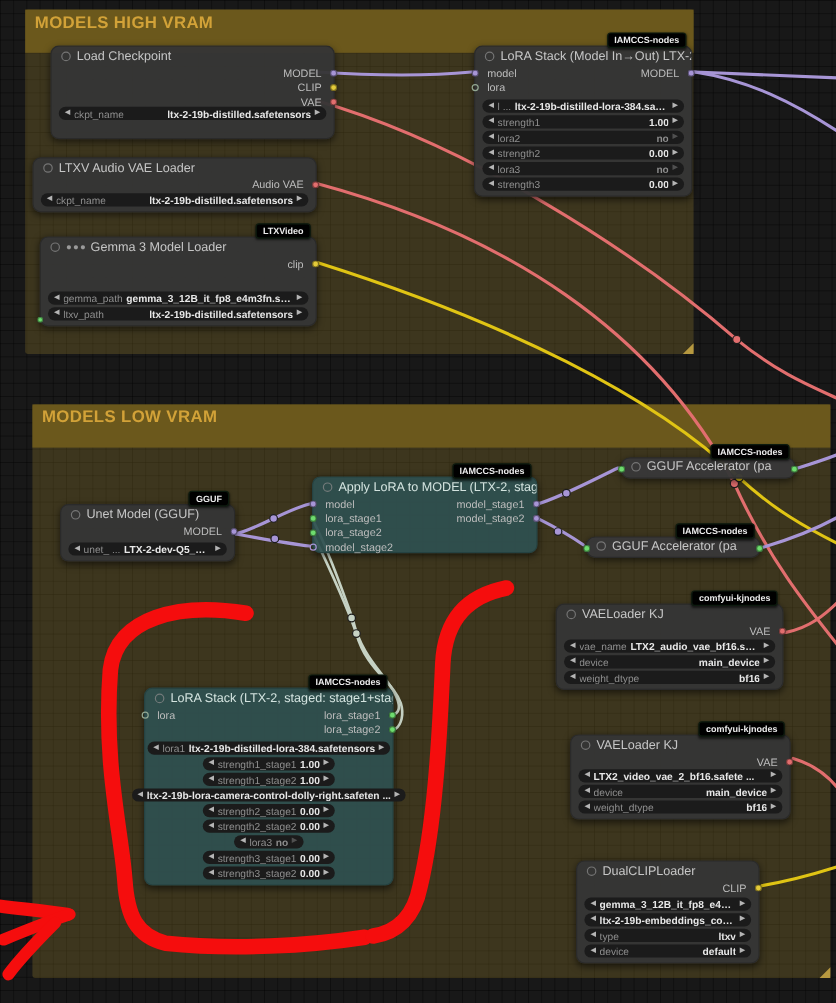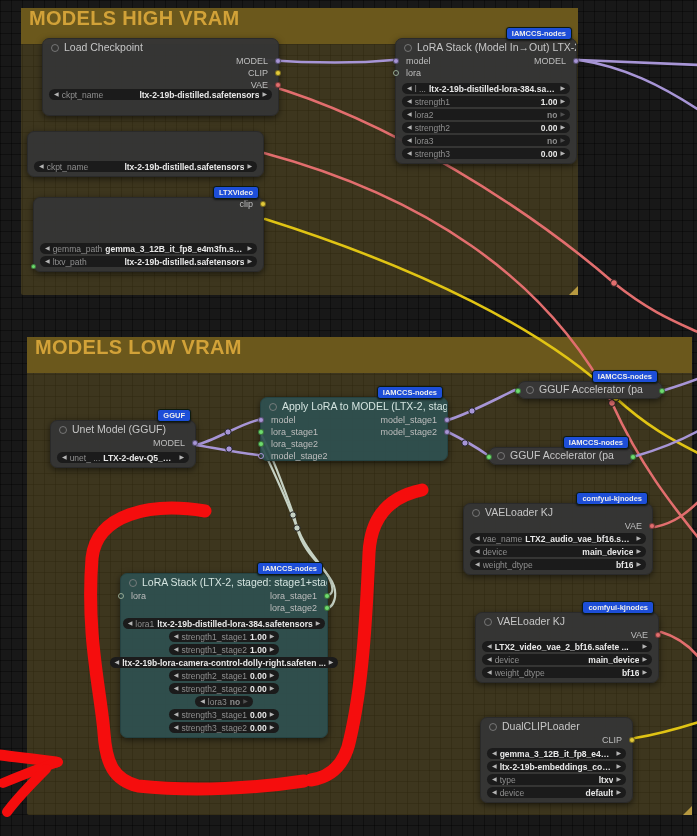--- a/index.html
+++ b/index.html
@@ -4,21 +4,21 @@
 <style>
   html,body{margin:0;padding:0;background:#0e0e0e;}
   body{width:697px;height:836px;position:relative;overflow:hidden;
        font-family:"Liberation Sans",sans-serif;-webkit-font-smoothing:antialiased;}
   #canvas{position:absolute;inset:0;background-color:#181818;
     background-image:linear-gradient(rgba(0,0,0,.38) 1px,transparent 1px),
                      linear-gradient(90deg,rgba(0,0,0,.38) 1px,transparent 1px);
     background-size:11px 11px;}
   .group{position:absolute;border-radius:2px;background:rgba(197,162,54,.22);z-index:1;}
   .group-header{height:36px;line-height:20px;background:#6b581c;color:#d2a238;
-    font-size:20px;font-weight:bold;padding:0 8px;white-space:nowrap;overflow:hidden;
+    font-size:14px;font-weight:bold;padding:0 8px;white-space:nowrap;overflow:hidden;
     letter-spacing:.3px;}
   .group::after{content:"";position:absolute;right:0;bottom:0;width:0;height:0;
     border-left:9px solid transparent;border-bottom:9px solid rgba(205,170,70,.85);}
   svg.layer{position:absolute;left:0;top:0;z-index:2;pointer-events:none;}
   svg.marker{z-index:6;}
   .lk{fill:none;stroke-width:2.6px;stroke-linecap:round;}
   .lk.model{stroke:#a795d6;}
   .lk.vae{stroke:#e26e6e;}
   .lk.clip{stroke:#e0c414;}
   .lk.pale{stroke:#c6d2c4;stroke-width:2.2px;}
@@ -30,21 +30,21 @@
     box-shadow:0 2px 6px rgba(0,0,0,.55);border:1px solid #2a2a2a;box-sizing:border-box;}
   .node.teal{background:rgba(46,80,80,.93);border-color:#254242;}
   .node.collapsed{height:18px;background:rgba(56,56,56,.97);border-radius:8px;}
   .node-title{height:16px;line-height:16px;padding:0 8px;font-size:10.5px;color:#c6c6c6;
     white-space:nowrap;overflow:hidden;}
   .node.teal .node-title{color:#d3e3df;}
   .node.collapsed .node-title{height:16px;line-height:15px;}
   .node-dot{display:inline-block;width:6px;height:6px;border-radius:50%;
     border:1.5px solid #8a8a8a;opacity:.75;margin-right:5px;vertical-align:-1px;}
   .title-prefix{color:#9a9a9a;letter-spacing:1px;font-size:8px;vertical-align:1px;margin-right:3px;}
-  .badge{position:absolute;right:4px;top:-12px;background:#1d4ed8;border:1px solid #0c1a0e;
+  .badge{position:absolute;right:4px;top:-12px;background:#000000;border:1px solid #0c1a0e;
     color:#ececec;font-size:7.5px;font-weight:bold;padding:1px 5px;border-radius:3px;
     white-space:nowrap;box-shadow:0 1px 2px rgba(0,0,0,.6);z-index:4;}
   .port-row{position:relative;height:12px;font-size:9px;color:#bdbdbd;}
   .pin{position:absolute;left:0;top:0;height:12px;line-height:12px;padding-left:10px;}
   .pout{position:absolute;right:0;top:0;height:12px;line-height:12px;padding-right:10px;}
   .pdot{position:absolute;top:3px;width:6px;height:6px;border-radius:50%;
     box-sizing:border-box;border:1px solid rgba(0,0,0,.45);}
   .pin .pdot{left:-3px;} .pout .pdot{right:-3px;}
   .pdot.model{background:#a795d6;} .pdot.clip{background:#e3ca3a;}
   .pdot.vae{background:#e26e6e;} .pdot.lora{background:#6edc6e;}
@@ -121,31 +121,36 @@
       <div class="widgets" style="bottom: 15px;">
         <div class="widget">
           <span class="warr l">◀</span>
           <span class="wlabel">ckpt_name</span>
           <span class="wvalue">ltx-2-19b-distilled.safetensors</span>
           <span class="warr r">▶</span>
         </div>
       </div>
     </div>
     <div class="node " style="left: 27px; top: 131px; width: 237px; height: 46px;">
+      <div class="node-title"><span class="node-dot"></span><span>LTXV Audio VAE Loader</span></div>
+      <div class="port-row">
+        <span class="pout"><span class="pdot vae"></span><span>Audio VAE</span></span>
+      </div>
       <div class="widgets" style="bottom: 4px;">
         <div class="widget">
           <span class="warr l">◀</span>
           <span class="wlabel">ckpt_name</span>
           <span class="wvalue">ltx-2-19b-distilled.safetensors</span>
           <span class="warr r">▶</span>
         </div>
       </div>
     </div>
     <div class="node " style="left: 33px; top: 197px; width: 231px; height: 75px;">
       <div class="badge">LTXVideo</div>
+      <div class="node-title"><span class="node-dot"></span><span class="title-prefix">●●●</span><span>Gemma 3 Model Loader</span></div>
       <div class="port-row">
         <span class="pout"><span class="pdot clip"></span><span>clip</span></span>
       </div>
       <span class="edge-dot" style="top: 66px; background: rgb(110, 220, 110);"></span>
       <div class="widgets" style="bottom: 4px;">
         <div class="widget">
           <span class="warr l">◀</span>
           <span class="wlabel">gemma_path</span>
           <span class="wvalue">gemma_3_12B_it_fp8_e4m3fn.safetensors</span>
           <span class="warr r">▶</span>

